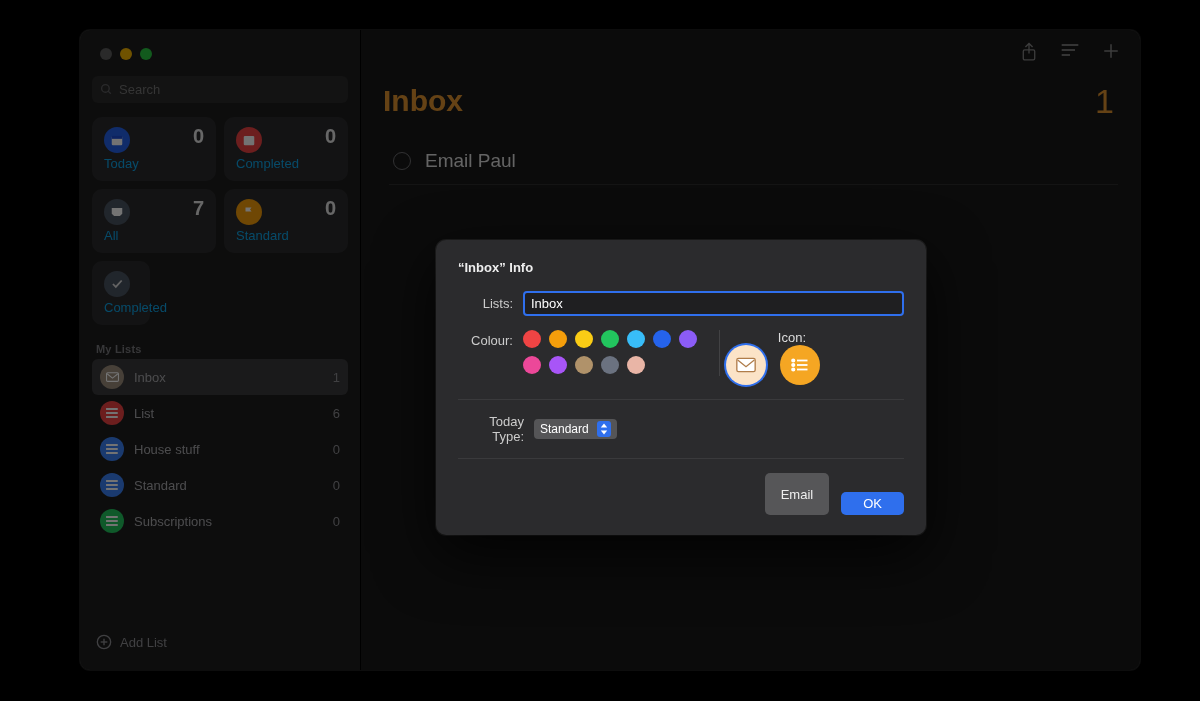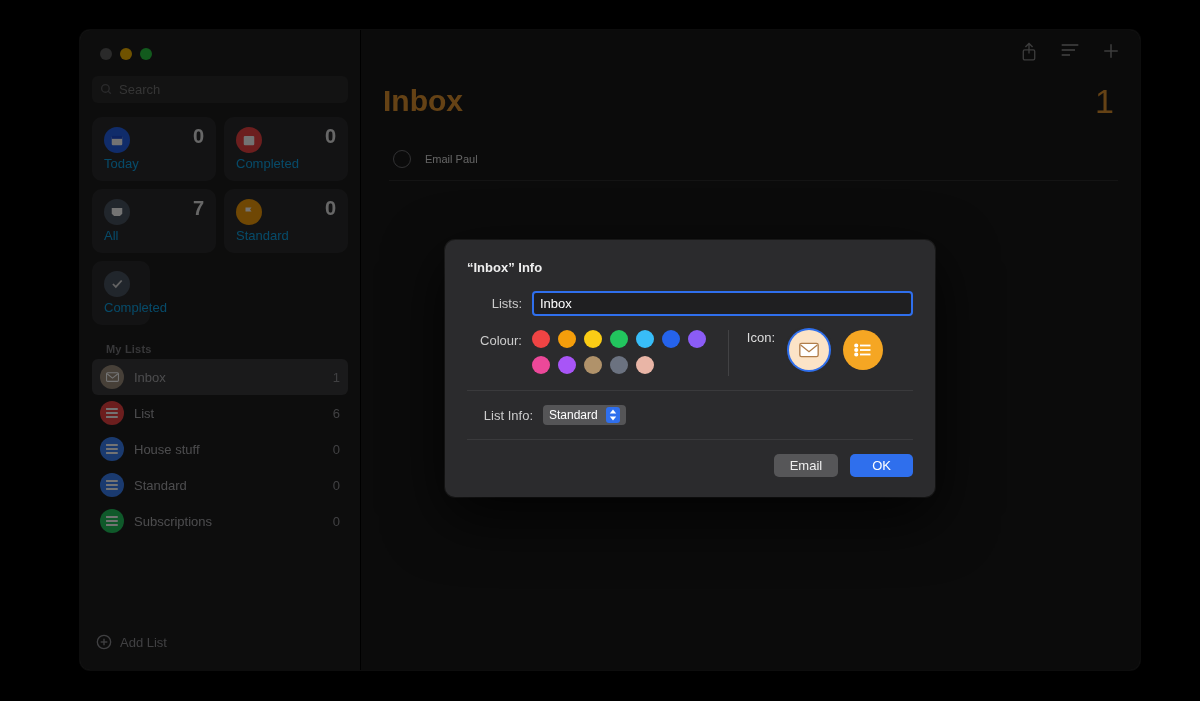--- a/index.html
+++ b/index.html
@@ -38,21 +38,21 @@
     background:#2c2c2e; border-radius:10px; padding:10px 12px; height:64px;
     display:flex; flex-direction:column; justify-content:space-between; position:relative;
   }
   .smartbox .count { position:absolute; top:8px; right:12px; font-size:20px; font-weight:700; color:#e5e5e5;}
   .smartbox .label { font-size:13px; color:#0ea5e9;}
   .smartbox .bubble {
     width:26px; height:26px; border-radius:50%; display:flex; align-items:center; justify-content:center;
   }
   .smartbox.completed { width:calc(50% - 4px); }
 
-  .section-label{ font-size:11px; color:#7a7a7e; font-weight:600; margin:18px 4px 4px 14px; letter-spacing:.2px;}
+  .section-label{ font-size:11px; color:#7a7a7e; font-weight:600; margin:18px 4px 4px 4px; letter-spacing:.2px;}
 
   .listrow {
     display:flex; align-items:center; gap:10px; padding:6px 8px; border-radius:6px;
     color:#a8a8ac; font-size:13px;
   }
   .listrow .list-icon{
     width:24px; height:24px; border-radius:50%; display:flex; align-items:center; justify-content:center;
     flex:0 0 24px;
   }
   .listrow .list-name{flex:1;}
@@ -64,29 +64,29 @@
   }
 
   
   .main { flex:1; background:#1a1a1a; border-left:1px solid #000; padding:20px 22px; position:relative;
           border-top-right-radius:10px; border-bottom-right-radius:10px;}
   .toolbar { position:absolute; top:12px; right:20px; display:flex; gap:22px; color:#888;}
   .main h1 { color:#e0932f; font-size:30px; font-weight:700; margin-top:34px;}
   .main .big-count{ position:absolute; right:26px; top:52px; color:#e0932f; font-size:34px; font-weight:300;}
   .reminder-row{
     display:flex; align-items:center; gap:14px; margin-top:24px; padding:8px 4px 12px 4px;
-    border-bottom:1px solid #2e2e2e; color:#ddd; font-size:11px; margin-left:6px;
+    border-bottom:1px solid #2e2e2e; color:#ddd; font-size:19px; margin-left:6px;
   }
   .radio-empty{
     width:18px;height:18px;border:1.5px solid #6d6d70;border-radius:50%;
   }
 
   
   .dialog {
-    position:absolute; left:365px; top:210px; width:490px; background:#2b2b2d;
+    position:absolute; left:356px; top:210px; width:490px; background:#2b2b2d;
     border-radius:10px; padding:20px 22px; z-index:20; color:#ddd; font-size:13px;
     box-shadow:0 20px 60px rgba(0,0,0,.8), 0 0 0 1px rgba(255,255,255,.08);
   }
   .dialog h3{ font-size:13px; font-weight:700; color:#eee; margin-bottom:16px;}
   .row { display:flex; align-items:center; margin-bottom:14px; }
   .row .lbl { width:55px; text-align:right; margin-right:10px; color:#ccc;}
   .row.color-row .lbl{ align-self:flex-start; padding-top:3px;}
   .name-input{
     flex:1; background:#1f1f21; border:2px solid #2f6fed; border-radius:4px; color:#fff;
     padding:3px 6px; font-size:13px; outline:none;
@@ -111,21 +111,21 @@
   }
   .select .arrows{
     background:#2f6fed; border-radius:3px; width:14px; height:16px; display:flex; flex-direction:column;
     align-items:center; justify-content:center; margin-left:4px;
   }
   .select .arrows svg{display:block}
 
   .dlg-buttons{ display:flex; justify-content:flex-end; gap:12px; margin-top:4px;}
   .btn { border:none; border-radius:5px; padding:4px 16px; font-size:13px; cursor:pointer;}
   .btn.cancel{ background:#565658; color:#eee;}
-  .btn.ok{ background:#2f6fed; color:#fff; padding:4px 22px;}
+  .btn.ok{ background:#2f6fed; color:#fff; padding:4px 22px;margin-top:19px;}
 
   
   .bars { width:12px; height:10px; display:flex; flex-direction:column; justify-content:space-between;}
   .bars span{ height:2px; background:#fff; border-radius:1px; display:block;}
   .bars.dot span{ position:relative; padding-left:4px;}
   .bars.dot span::before{content:"";position:absolute;left:0;top:0;width:2px;height:2px;background:#fff;border-radius:50%;}
 </style>
 </head>
 <body>
 
@@ -309,21 +309,21 @@
           <div class="swatch" style="background: rgb(56, 189, 248);"></div>
           <div class="swatch" style="background: rgb(37, 99, 235);"></div>
           <div class="swatch" style="background: rgb(139, 92, 246);"></div>
           <div class="swatch" style="background: rgb(236, 72, 153);"></div>
           <div class="swatch" style="background: rgb(168, 85, 247);"></div>
           <div class="swatch" style="background: rgb(176, 146, 106);"></div>
           <div class="swatch" style="background: rgb(107, 114, 128);"></div>
           <div class="swatch" style="background: rgb(233, 181, 166);"></div>
         </div>
       <div class="vsep"></div>
-      <div style="display:flex;align-items:flex-start;">
+      <div style="display:flex;align-items:flex-end;flex-direction:column;">
         <div style="width:40px;text-align:right;margin-right:14px">Icon:</div>
         <div class="icon-area" style="margin-left:0">
           <div class="iconbtn emoji sel">
             <svg width="20" height="16" viewBox="0 0 24 18" fill="none" stroke="#b07d4a" stroke-width="1.6">
                 <rect x="1" y="1" width="22" height="16" rx="2" fill="#fff"></rect>
                 <path d="M2 3l10 8 10-8"></path>
               </svg>
           </div>
           <div class="iconbtn list">
             <svg width="18" height="14" viewBox="0 0 24 18" stroke="#fff" stroke-width="2.4" fill="#fff">
@@ -335,21 +335,21 @@
                 <line x1="8" y1="15" x2="22" y2="15"></line>
               </svg>
           </div>
         </div>
       </div>
     </div>
 
     <div class="hr"></div>
 
     <div class="row">
-      <div class="lbl" style="width:66px">List Info:</div>
+      <div class="lbl" style="width:66px">Today Type:</div>
       <div class="select">
         <span>Standard</span>
         <div class="arrows">
           <svg width="8" height="6" viewBox="0 0 10 6" fill="#fff">
               <path d="M5 0l4 5H1z"></path>
             </svg>
           <svg width="8" height="6" viewBox="0 0 10 6" fill="#fff">
               <path d="M5 6L1 1h8z"></path>
             </svg>
         </div>

